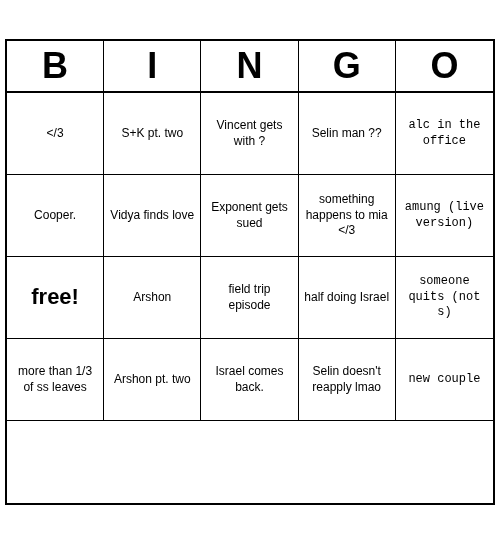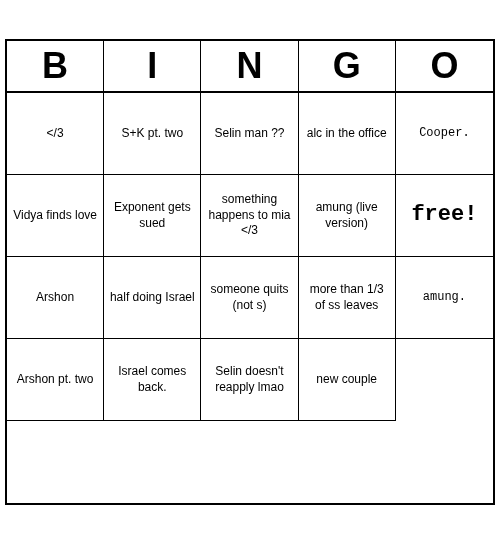--- a/index.html
+++ b/index.html
@@ -68,31 +68,32 @@
   <div class="bingo-header">
   <div class="bingo-header-cell">B</div>
       <div class="bingo-header-cell">I</div>
       <div class="bingo-header-cell">N</div>
       <div class="bingo-header-cell">G</div>
       <div class="bingo-header-cell">O</div>
     </div>
   <div class="bingo-grid">
   <div class="bingo-cell">&lt;/3</div>
       <div class="bingo-cell">S+K pt. two</div>
+      <div class="bingo-cell">Vincent gets with ?</div>
       <div class="bingo-cell">Selin man ??</div>
       <div class="bingo-cell">alc in the office</div>
       <div class="bingo-cell">Cooper.</div>
       <div class="bingo-cell">Vidya finds love</div>
       <div class="bingo-cell">Exponent gets sued</div>
       <div class="bingo-cell">something happens to mia &lt;/3</div>
       <div class="bingo-cell">amung (live version)</div>
       <div class="bingo-cell free">free!</div>
       <div class="bingo-cell">Arshon</div>
+      <div class="bingo-cell">field trip episode</div>
       <div class="bingo-cell">half doing Israel</div>
       <div class="bingo-cell">someone quits (not s)</div>
       <div class="bingo-cell">more than 1/3 of ss leaves</div>
-      <div class="bingo-cell">amung.</div>
       <div class="bingo-cell">Arshon pt. two</div>
       <div class="bingo-cell">Israel comes back.</div>
       <div class="bingo-cell">Selin doesn't reapply lmao</div>
       <div class="bingo-cell">new couple</div>
     </div>
 </div>
 
 </body></html>

